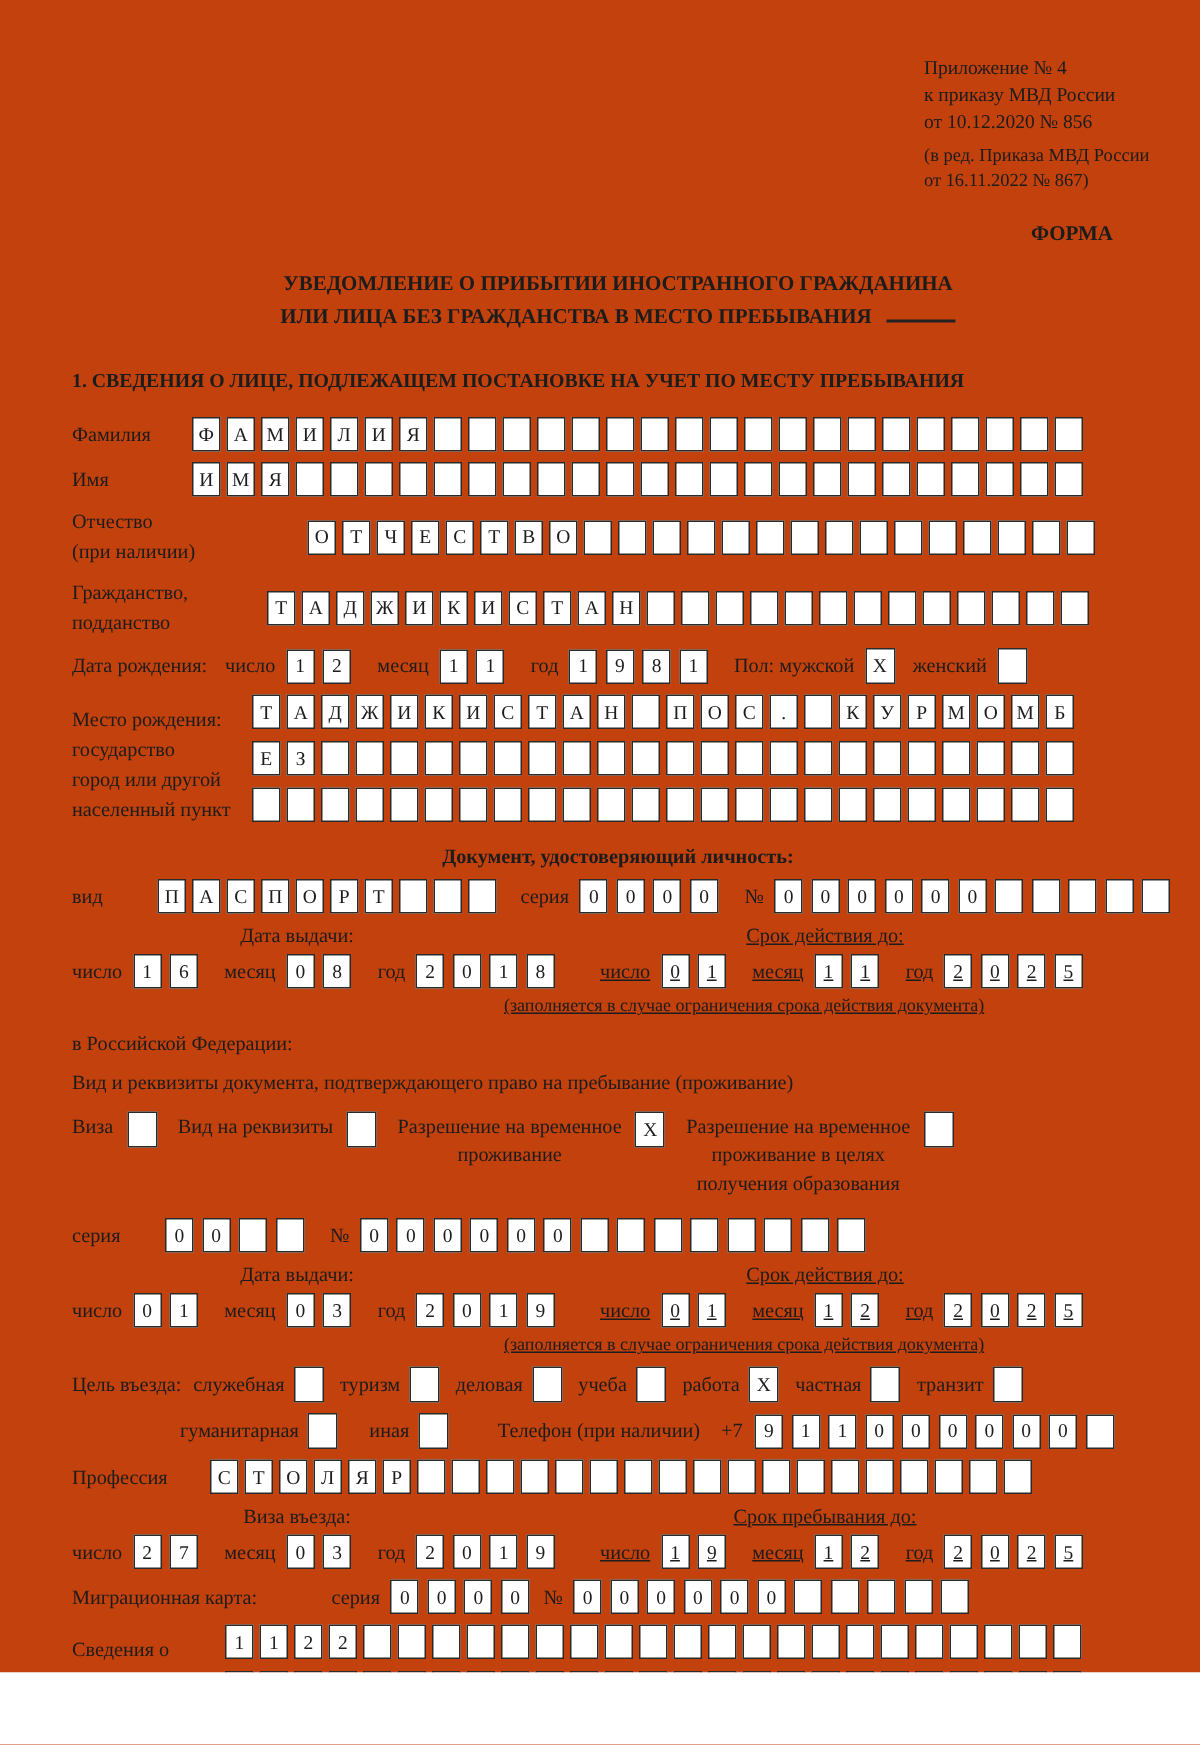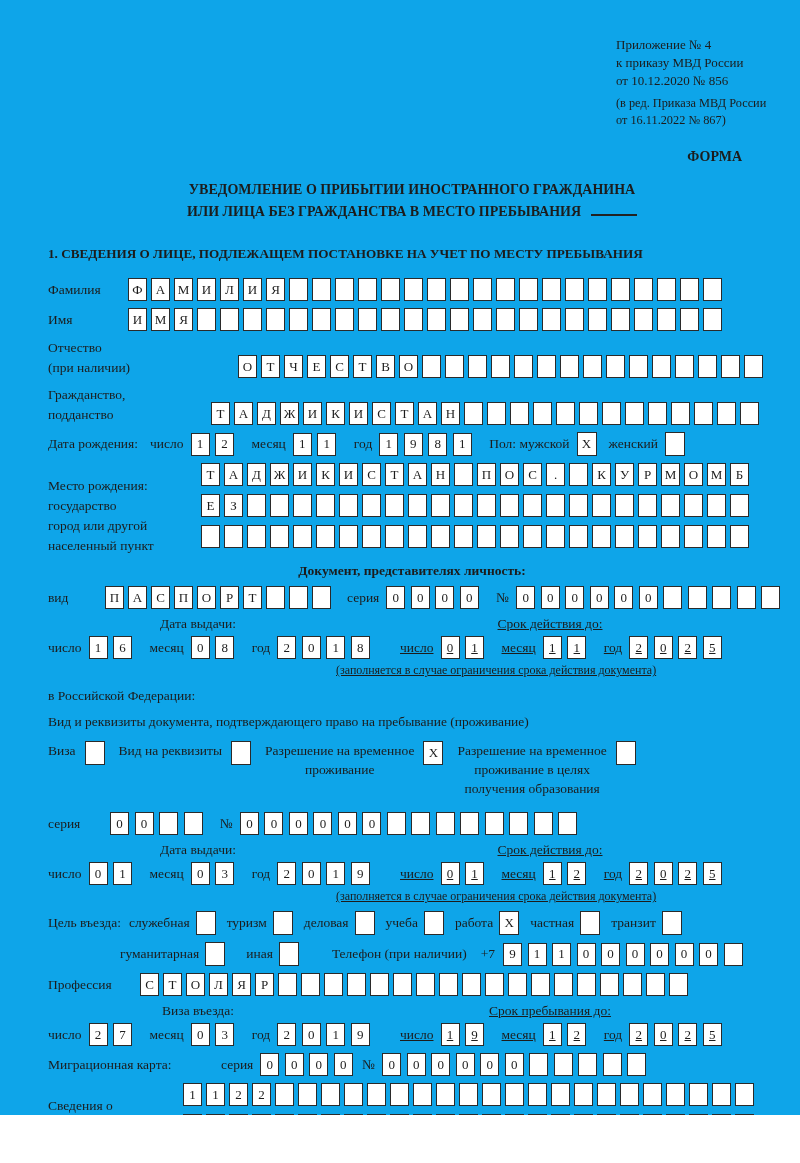--- a/index.html
+++ b/index.html
@@ -1,30 +1,30 @@
 <!DOCTYPE html>
 <html><head>
 <meta charset="utf-8">
 <style>
   * { box-sizing: border-box; margin: 0; padding: 0; }
   html, body { background: #ffffff; }
   .page {
-    width: 800px; height: 1115px; background: #0ea5e9; color: #1c1c1c;
+    width: 800px; height: 1115px; background: #c2410c; color: #1c1c1c;
     font-family: "Liberation Serif", serif; font-size: 13.5px;
     padding: 36px 24px 16px 48px; overflow: hidden; position: relative;
   }
   .top-right { margin-left: 568px; line-height: 1.4; font-size: 13px; }
   .top-right .rev { font-size: 12.3px; }
   .top-right .rev-first { margin-top: 4px; }
   .forma { text-align: right; padding-right: 34px; font-weight: bold; margin-top: 20px; font-size: 14px; }
   .title { text-align: center; font-weight: bold; font-size: 14px; margin-top: 14px; line-height: 1.55; }
   .blank { display: inline-block; width: 46px; border-bottom: 2px solid #222; margin-left: 10px; height: 0.95em; }
   .section-title { font-weight: bold; margin-top: 24px; margin-bottom: 16px; font-size: 13.2px; }
   .row { display: flex; align-items: center; margin-bottom: 7px; }
-  .align-top { align-items: flex-end; gap: 33px; }
+  .align-top { align-items: center; }
   .lbl, .sub { flex: none; line-height: 20px; }
   .w80 { width: 80px; } .w130 { width: 130px; } .w157 { width: 157px; }
   .w120 { width: 120px; } .w92 { width: 92px; } .w57 { width: 57px; } .w135 { width: 135px; }
   .lbl-col { flex: none; line-height: 20px; }
   .lbl-col div { line-height: 20px; }
   .cells { display: inline-flex; flex: none; }
   .cell {
     flex: none; width: 19px; height: 23px; border: 1.5px solid #2a2a2a; margin-right: 4px;
     display: inline-flex; align-items: center; justify-content: center; font-size: 13px; background: #fff;
   }
@@ -312,21 +312,21 @@
           <span class="cell"></span>
           <span class="cell"></span>
           <span class="cell"></span>
           <span class="cell"></span>
           <span class="cell"></span>
           <span class="cell"></span>
         </div>
     </div>
   </div>
 
-  <div class="center-bold">Документ, представителях личность:</div>
+  <div class="center-bold">Документ, удостоверяющий личность:</div>
 
   <div class="row">
     <span class="lbl w57">вид</span>
     <span class="cells">
         <span class="cell">П</span>
         <span class="cell">А</span>
         <span class="cell">С</span>
         <span class="cell">П</span>
         <span class="cell">О</span>
         <span class="cell">Р</span>

